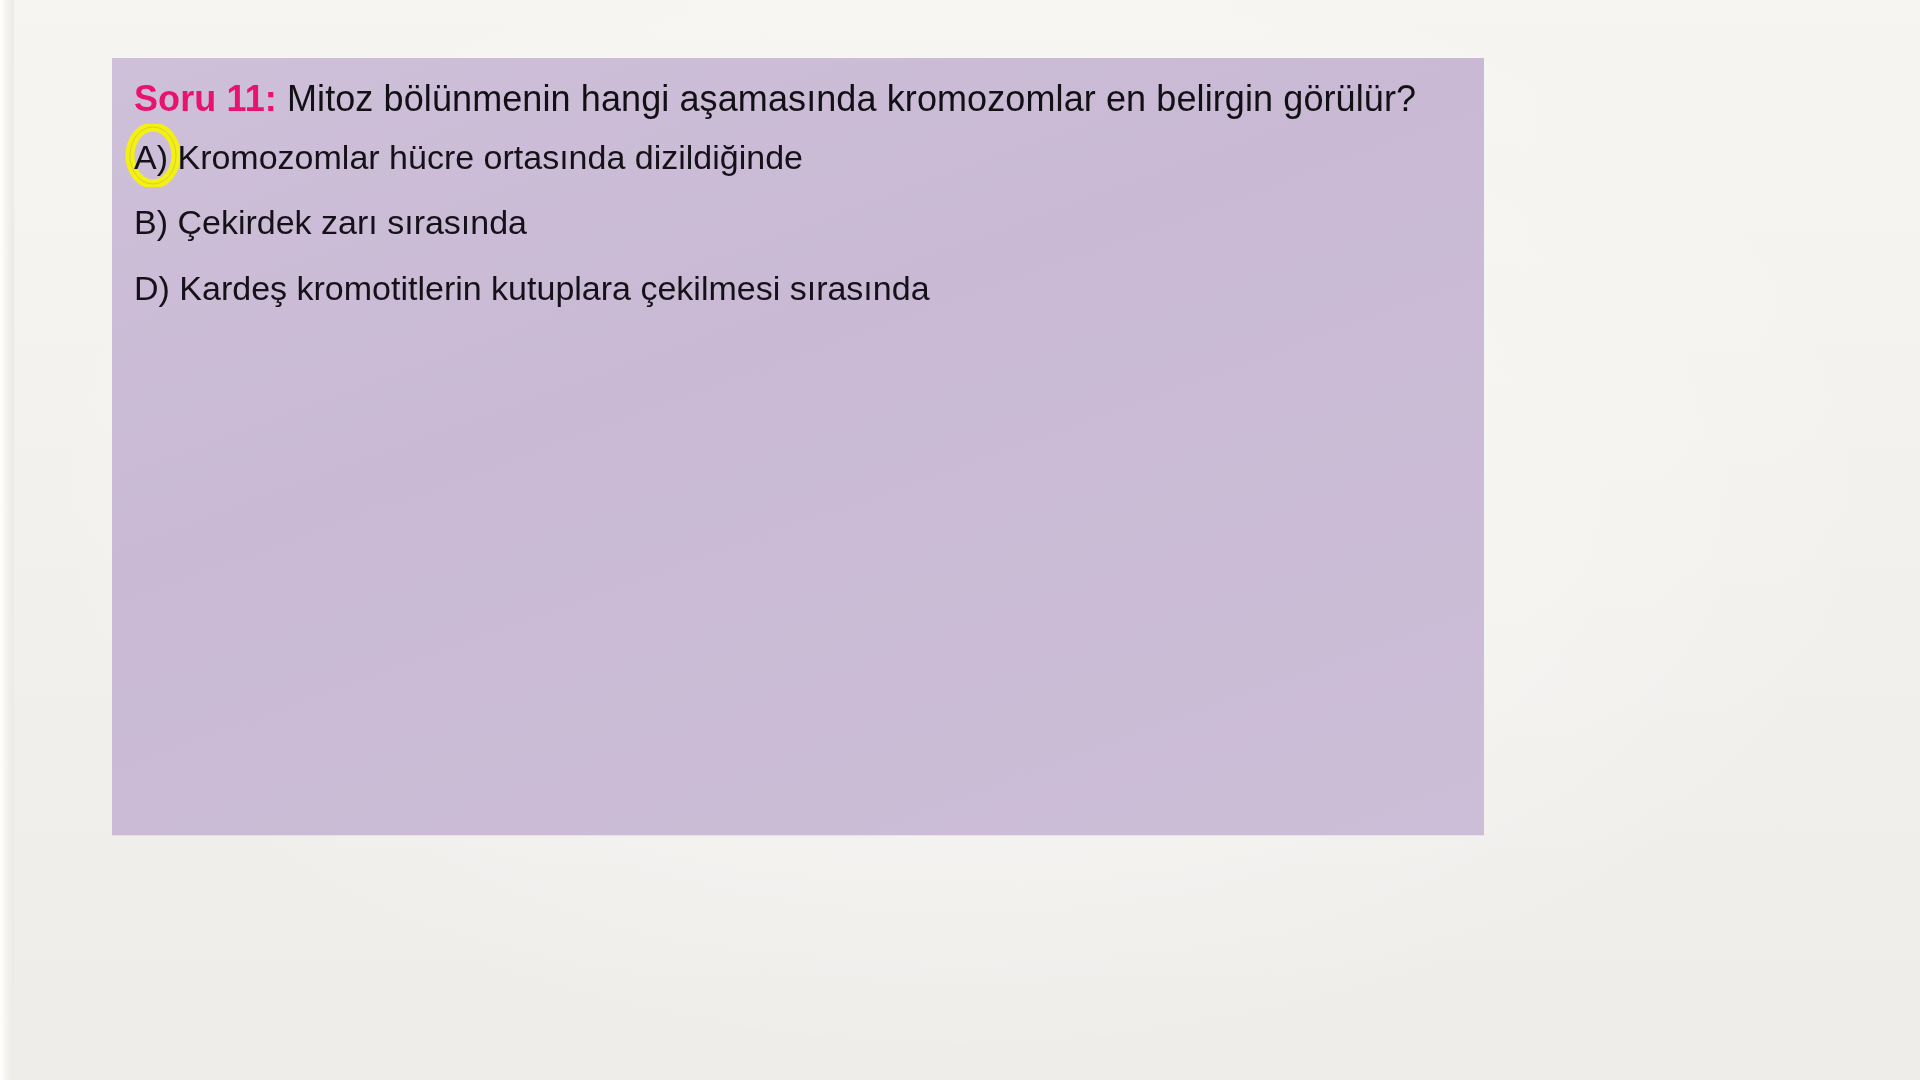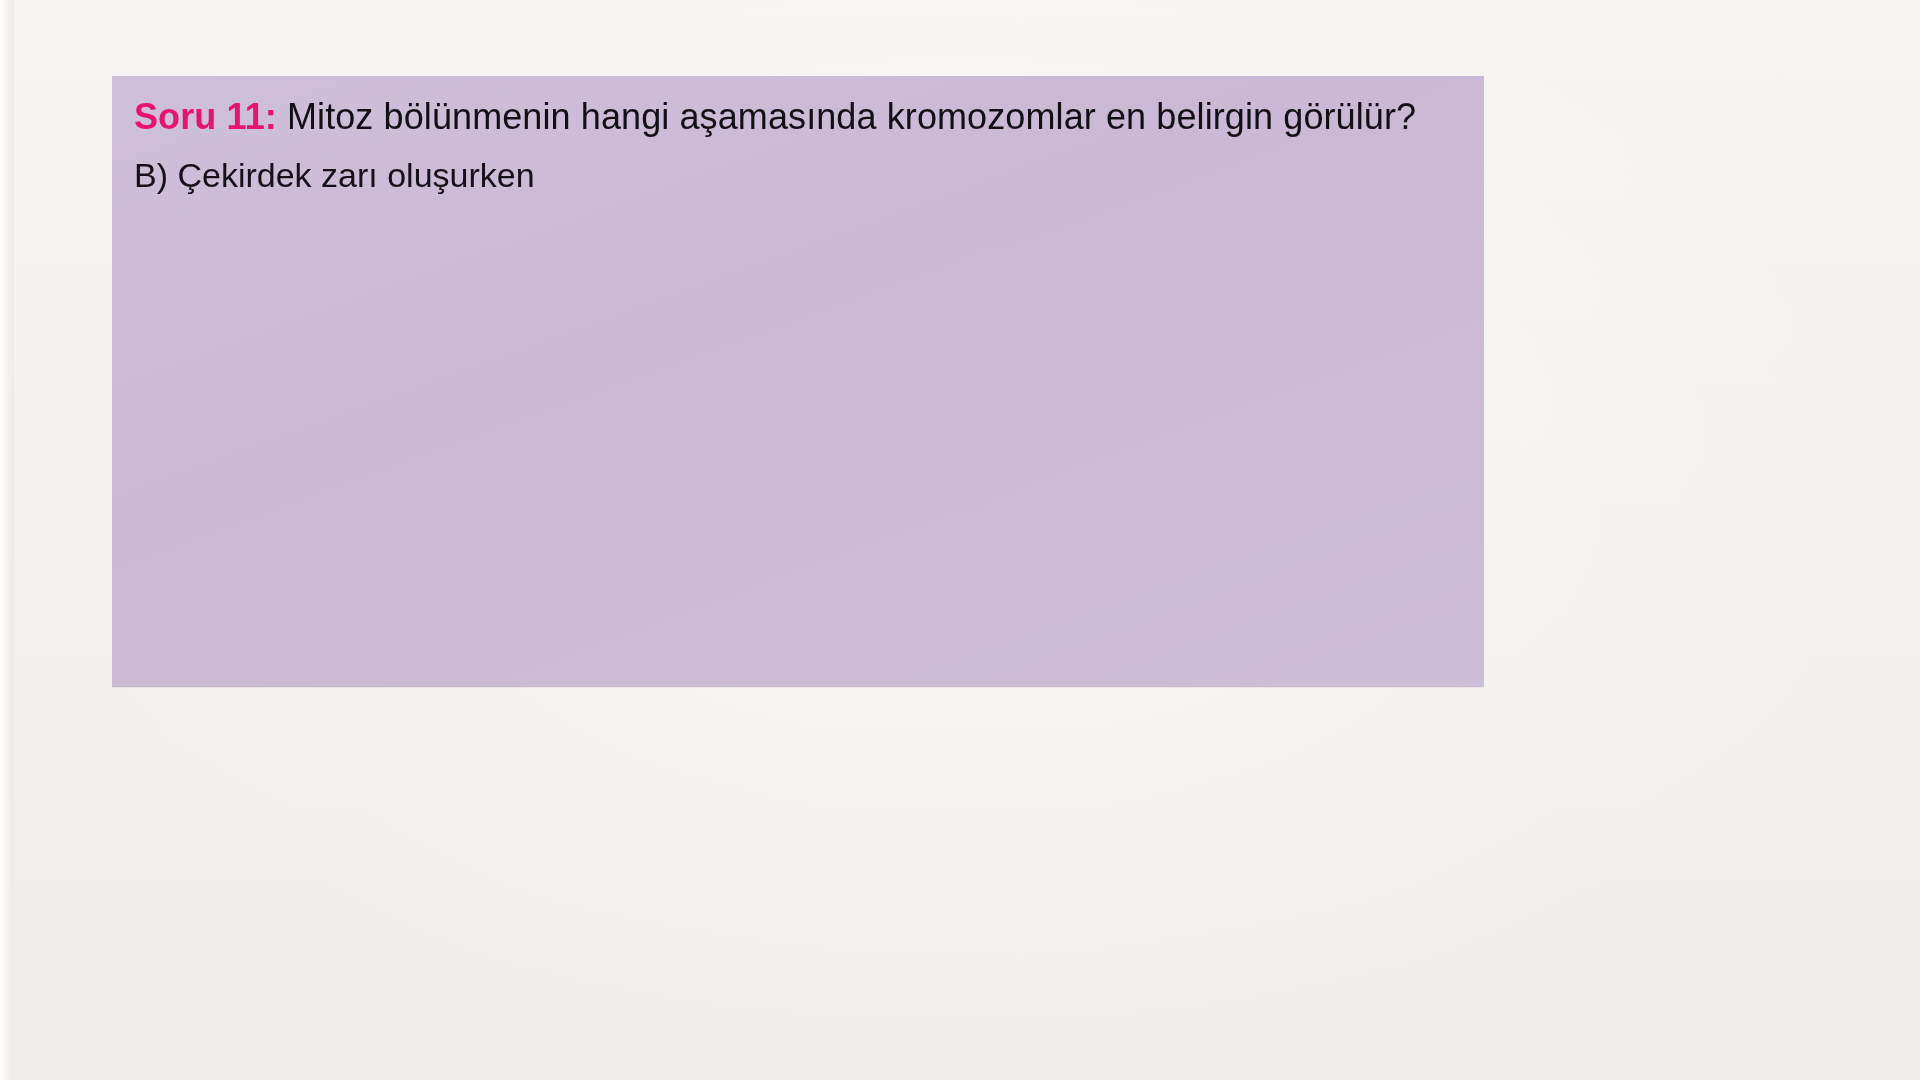--- a/index.html
+++ b/index.html
@@ -37,23 +37,23 @@
     left: 0;
     top: 0;
     width: 14px;
     height: 1080px;
     background: linear-gradient(90deg, #ffffff 0%, #f2f0ec 60%, #eceae6 100%);
   }
 
   .question-card {
     position: absolute;
     left: 112px;
-    top: 76px;
+    top: 58px;
     width: 1372px;
-    height: 611px;
+    height: 777px;
     background: #cbbbd6;
     background:
       linear-gradient(160deg, #cfc0da 0%, #c9b9d4 40%, #cdbed8 100%);
     box-shadow: 0 1px 0 rgba(0,0,0,0.05);
   }
 
   .card-inner {
     position: absolute;
     left: 22px;
     top: 18px;
@@ -138,25 +138,37 @@
 
 <div class="question-card">
   <div class="card-inner">
 
     <p class="q-line q-stem">
       <span class="q-label">Soru 11:</span><span class="q-stem-text"> Mitoz bölünmenin hangi aşamasında kromozomlar en belirgin görülür?</span>
     </p>
 
     <ul class="options">
 
+      <li class="option">
+        <svg class="answer-ring" viewBox="0 0 56 63">
+          <ellipse cx="28" cy="31.5" rx="23" ry="28.5" fill="none" stroke="#f4f014" stroke-width="9" stroke-linecap="round"></ellipse>
+          <ellipse cx="28" cy="31.5" rx="23" ry="28.5" fill="none" stroke="#b7b74d" stroke-width="1" opacity="0.55"></ellipse>
+        </svg>
+        <span class="option-letter">A)</span>
+        <span class="option-text">Kromozomlar hücre ortasında dizildiğinde</span>
+      </li>
 
       <li class="option">
         <span class="option-letter">B)</span>
-        <span class="option-text">Çekirdek zarı oluşurken</span>
+        <span class="option-text">Çekirdek zarı sırasında</span>
       </li>
 
 
+      <li class="option">
+        <span class="option-letter">D)</span>
+        <span class="option-text">Kardeş kromotitlerin kutuplara çekilmesi sırasında</span>
+      </li>
 
     </ul>
 
     <div class="footer-space"></div>
   </div>
 </div>
 
 </body></html>

